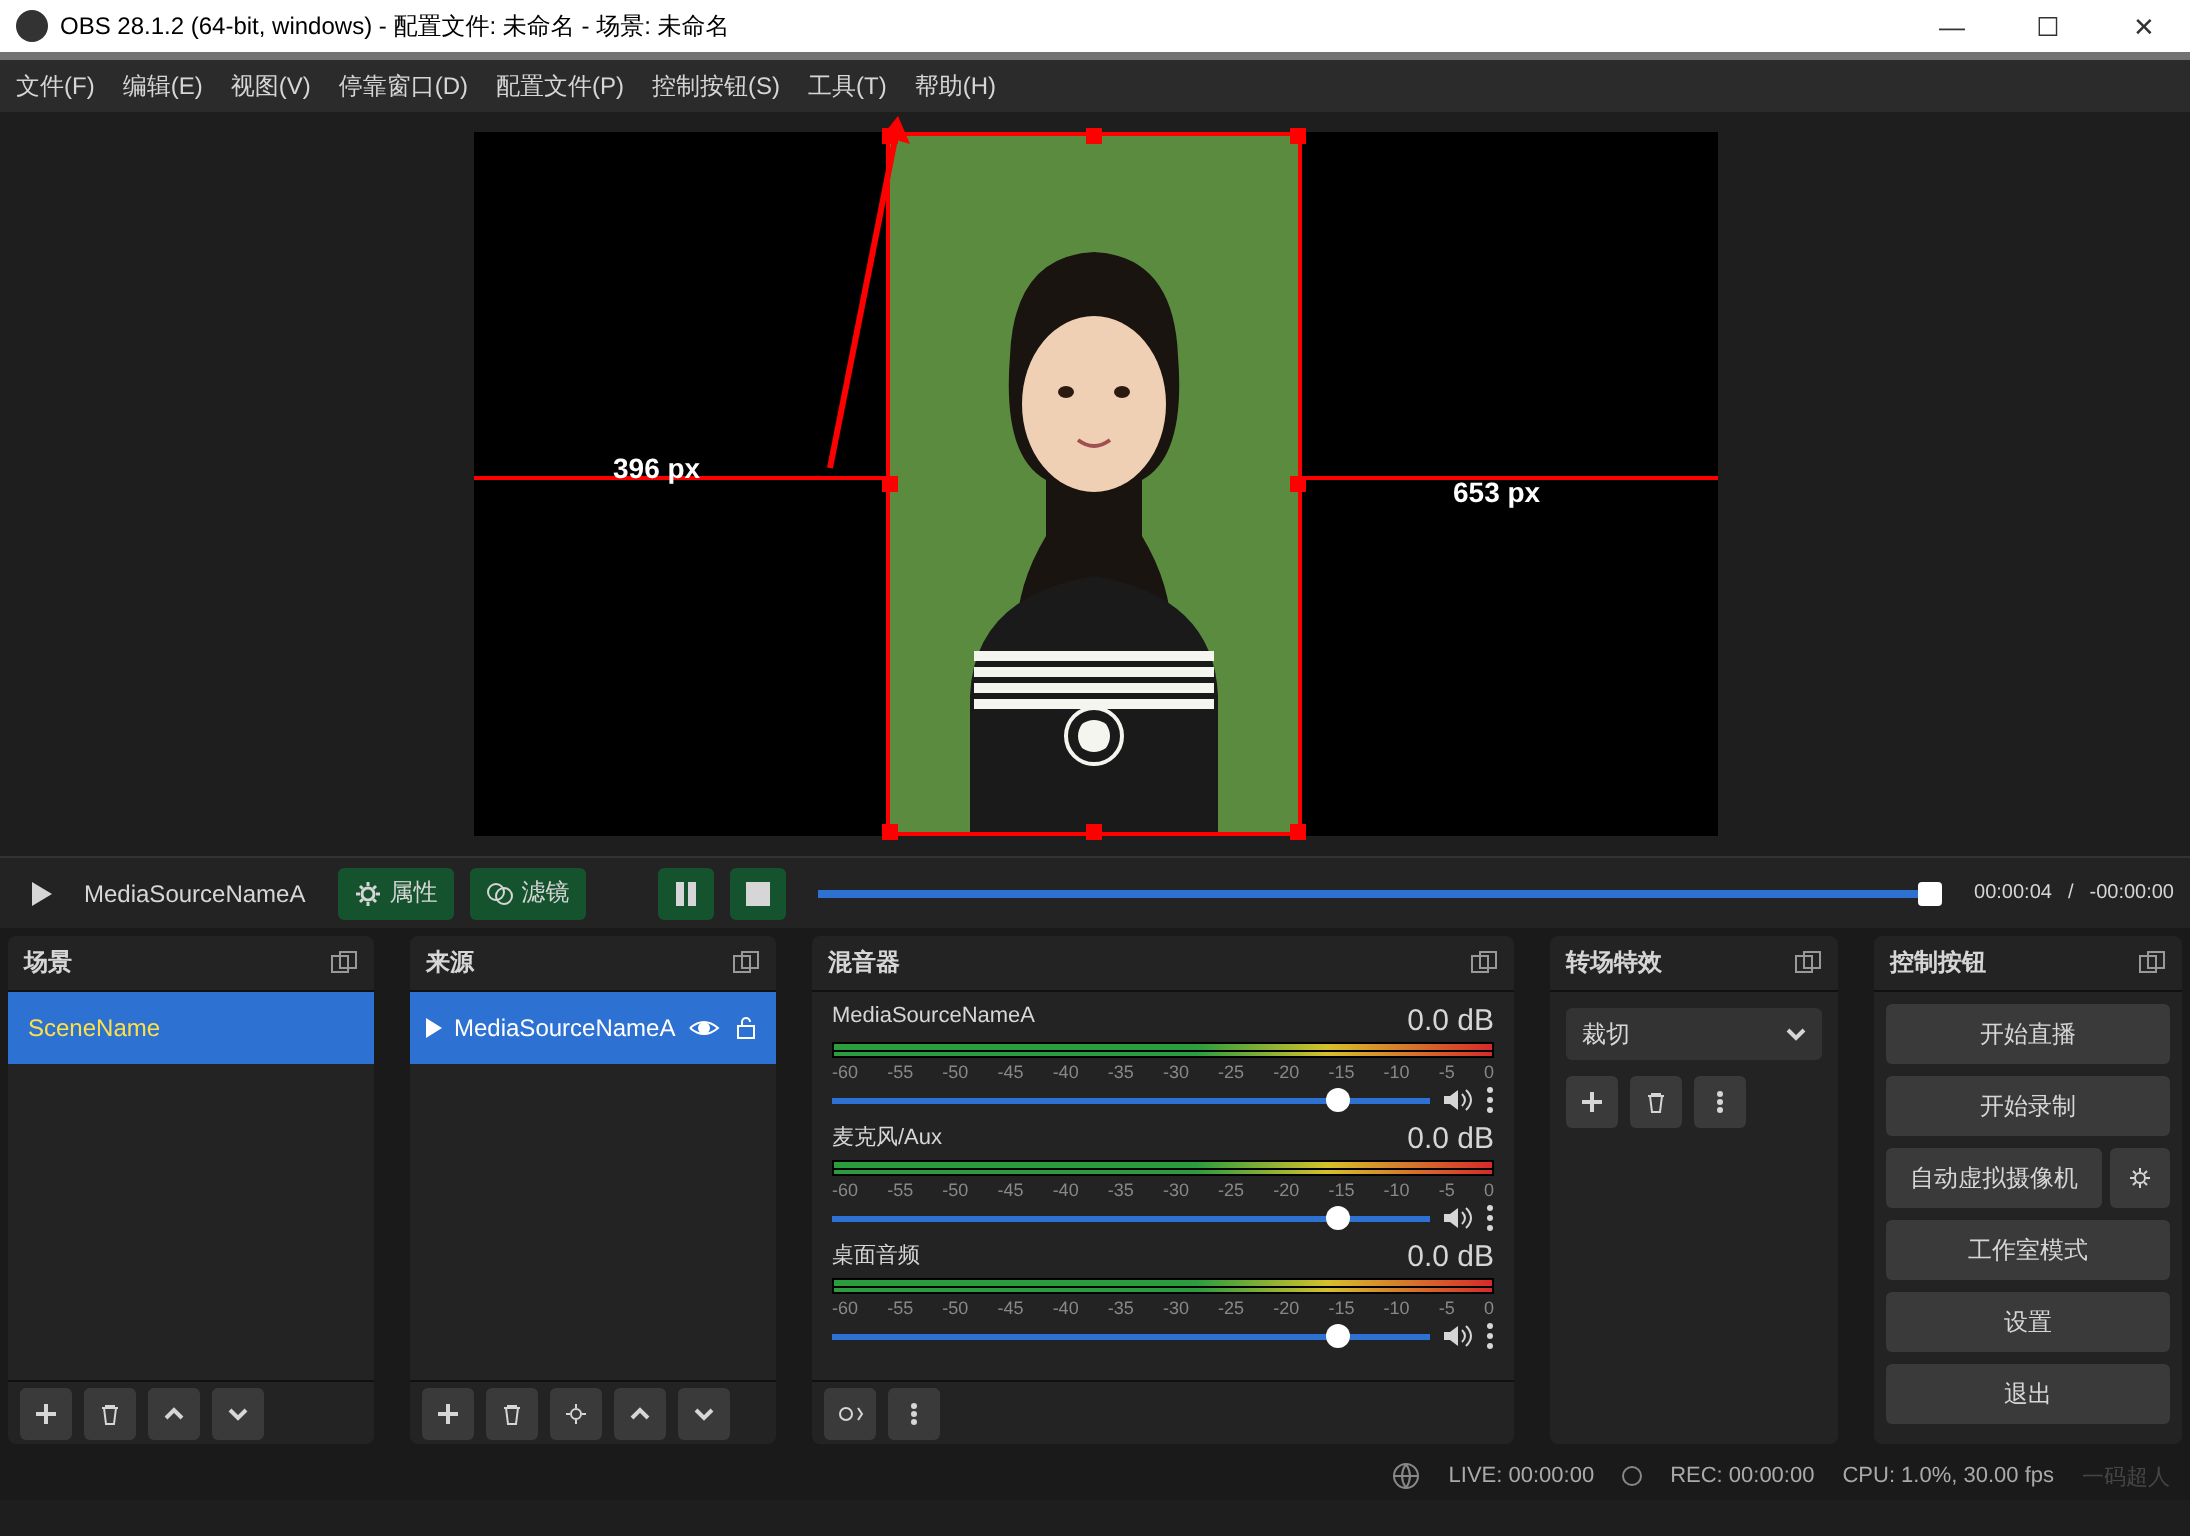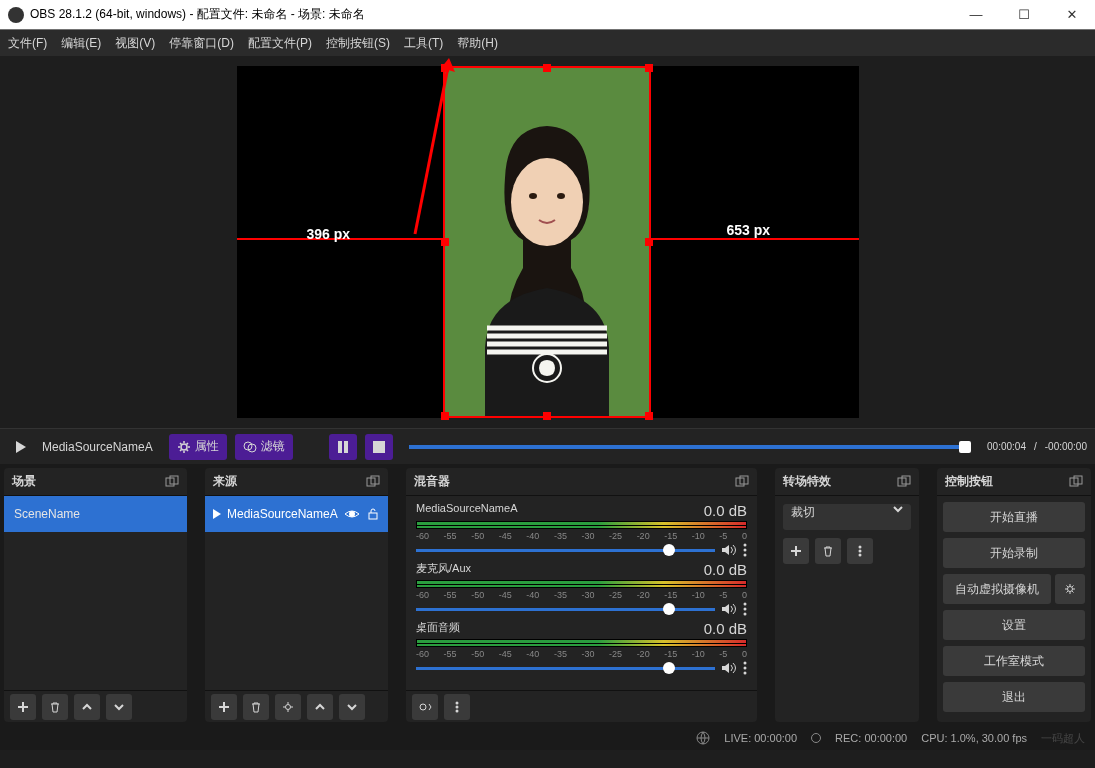--- a/index.html
+++ b/index.html
@@ -1,56 +1,56 @@
 <!DOCTYPE html>
 <html><head>
 <meta charset="utf-8">
 <style>
 * { box-sizing: border-box; margin: 0; padding: 0; font-family: "Segoe UI", "Microsoft YaHei", sans-serif; }
 body { background: #1e1e1e; color: #d6d6d6; width: 1095px; height: 768px; overflow: hidden; font-size: 12px; }
 
-.titlebar { height: 30px; background: #fff; color: #000; display: flex; align-items: center; padding: 0 8px; border-bottom: 1px solid #737373; }
+.titlebar { height: 30px; background: #fff; color: #000; display: flex; align-items: center; padding: 0 8px; border-bottom: 4px solid #737373; }
 .titlebar .obs-logo { width: 16px; height: 16px; background: #333; border-radius: 50%; margin-right: 6px; }
 .titlebar .title-text { flex: 1; font-size: 12px; }
 .titlebar .win-controls { display: flex; gap: 18px; color: #333; font-size: 13px; }
 .win-btn { width: 30px; text-align: center; cursor: pointer; }
 
 .menubar { height: 26px; background: #2b2b2b; display: flex; align-items: center; padding: 0 8px; gap: 14px; font-size: 12px; }
 .menu-item { cursor: pointer; }
 
 .preview-area { height: 372px; background: #1e1e1e; position: relative; display: flex; justify-content: center; align-items: center; padding: 10px 0; }
 .canvas-wrap { position: relative; width: 622px; height: 352px; background: #000; }
 .canvas-wrap svg { position: absolute; top: 0; left: 0; }
 .sel-box { position: absolute; left: 206px; top: 0; width: 208px; height: 352px; border: 2px solid #f00; }
 .sel-box .handle { position: absolute; width: 8px; height: 8px; background: #f00; }
 .dim-label { position: absolute; color: #fff; font-weight: bold; font-size: 14px; }
 .ruler { position: absolute; height:2px; background:#f00; top:172px; }
 .arrow-annot { position: absolute; }
 .green-bg { position: absolute; left: 208px; top: 2px; width: 204px; height: 348px; background: #5a8b3f; }
 
 .media-bar { height: 36px; background: #232323; display: flex; align-items: center; padding: 4px 8px; gap: 8px; border-top: 1px solid #333; }
-.mb-btn { background: #4c1d95; height: 26px; min-width: 26px; display: flex; align-items: center; justify-content: center; border-radius: 3px; cursor: pointer; padding: 0 8px; gap: 4px; }
+.mb-btn { background: #14532d; height: 26px; min-width: 26px; display: flex; align-items: center; justify-content: center; border-radius: 3px; cursor: pointer; padding: 0 8px; gap: 4px; }
 .media-name { flex: 0 0 auto; margin-right: 8px; }
 .mb-play { width: 0; height: 0; border-left: 10px solid #d6d6d6; border-top: 6px solid transparent; border-bottom: 6px solid transparent; }
 .progress-track { flex: 1; height: 4px; background: #2d71d2; position: relative; margin: 0 8px; }
 .progress-thumb { position: absolute; right: 0; top: -4px; width: 12px; height: 12px; background: #fff; border-radius: 2px; }
 .time { font-size: 10px; }
 
 .docks { display: flex; height: 262px; gap: 18px; padding: 4px; background: #1a1a1a; }
 .dock { background: #232323; border-radius: 4px; display: flex; flex-direction: column; }
 .dock-header { height: 28px; display: flex; align-items: center; padding: 0 8px; font-weight: bold; font-size: 12px; border-bottom: 1px solid #111; }
 .dock-header .spacer { flex: 1; }
 .pop-icon { width: 14px; height: 14px; }
 .dock-body { flex: 1; overflow: hidden; padding: 0; }
 .dock-footer { height: 32px; display: flex; align-items: center; padding: 0 6px; gap: 6px; border-top: 1px solid #111; }
 .ico-btn { width: 26px; height: 26px; background: #3a3a3a; border-radius: 3px; display: flex; align-items: center; justify-content: center; cursor: pointer; }
 
 .scenes { width: 183px; }
 .scene-item { height: 36px; display: flex; align-items: center; padding: 0 10px; cursor: pointer; }
-.scene-item.sel { background: #2d71d2; color: #e5e5e5; }
+.scene-item.sel { background: #2d71d2; color: #fde047; }
 
 .sources { width: 183px; }
 .source-item { height: 36px; display: flex; align-items: center; padding: 0 8px; gap: 6px; cursor: pointer; }
 .source-item.sel { background: #2d71d2; color: #fff; }
 .src-play { width: 0; height: 0; border-left: 8px solid #fff; border-top: 5px solid transparent; border-bottom: 5px solid transparent; }
 .src-name { flex: 1; overflow: hidden; white-space: nowrap; }
 
 .mixer { flex: 1; min-width: 340px; }
 .mixer-body { padding: 6px 10px; display: flex; flex-direction: column; gap: 4px; }
 .mix-chan { }
@@ -60,21 +60,21 @@
 .vu { height: 8px; background: linear-gradient(90deg, #2a9d3e 0%, #2a9d3e 55%, #d6c02a 75%, #d62a2a 100%); border: 1px solid #000; margin: 2px 0; position: relative; }
 .vu::before { content:""; position:absolute; top:50%; left:0; right:0; border-top:1px solid #000; }
 .ticks { display: flex; justify-content: space-between; font-size: 9px; color: #888; margin-bottom: 2px; }
 .mix-ctrl { display: flex; align-items: center; gap: 6px; }
 .mix-slider { flex: 1; height: 3px; background: #2d71d2; position: relative; }
 .mix-slider .thumb { position: absolute; right: 40px; top: -5px; width: 12px; height: 12px; background: #fff; border-radius: 6px; }
 .speaker, .dots { cursor: pointer; }
 
 .transitions { width: 144px; }
 .trans-body { padding: 8px; }
-.trans-sel { background: #333; height: 26px; display:flex; align-items:flex-start; padding:0 8px; justify-content:space-between; border-radius:3px; }
+.trans-sel { background: #333; height: 26px; display:flex; align-items:center; padding:0 8px; justify-content:space-between; border-radius:3px; }
 .trans-row { display:flex; gap:6px; margin-top:8px; }
 
 .controls { width: 154px; }
 .ctrl-body { padding: 6px; display: flex; flex-direction: column; gap: 6px; }
 .ctrl-btn { height: 30px; background: #3a3a3a; display:flex; align-items:center; justify-content:center; border-radius:3px; cursor:pointer; font-size: 12px; }
 .ctrl-row { display:flex; gap:4px; }
 .ctrl-row .ctrl-btn { flex:1; }
 .ctrl-row .gear { width:30px; flex:0 0 30px; }
 
 .statusbar { height: 24px; background: #1a1a1a; display:flex; align-items:center; justify-content:flex-end; padding:0 10px; gap:14px; font-size: 11px; color:#aaa;text-align:center; }
@@ -119,21 +119,21 @@
         <path d="M94 152 Q102 158 110 152" stroke="#a05050" stroke-width="2" fill="none"></path>
         <path d="M40 348 L40 280 Q42 230 102 220 Q162 230 164 280 L164 348 Z" fill="#1a1a1a"></path>
         <path d="M42 260 L162 260 M42 268 L162 268 M42 276 L162 276 M42 284 L162 284" stroke="#f5f5f0" stroke-width="5"></path>
         <circle cx="102" cy="300" r="14" fill="#1a1a1a" stroke="#f5f5f0" stroke-width="2"></circle>
         <path d="M96 294 Q102 290 108 294 Q112 300 108 306 Q102 310 96 306 Q92 300 96 294" fill="#f5f5f0"></path>
       </svg>
     </div>
     <div class="ruler" style="left:0; width:206px;"></div>
     <div class="ruler" style="left:414px; width:208px;"></div>
     <div class="dim-label" style="left:70px; top:160px;">396 px</div>
-    <div class="dim-label" style="left:490px; top:156px;">653 px</div>
+    <div class="dim-label" style="left:490px; top:172px;">653 px</div>
     <div class="sel-box">
       <div class="handle" style="left:-4px;top:-4px"></div>
         <div class="handle" style="left:calc(50% - 4px);top:-4px"></div>
         <div class="handle" style="right:-4px;top:-4px"></div>
       <div class="handle" style="left:-4px;top:calc(50% - 4px)"></div>
         <div class="handle" style="right:-4px;top:calc(50% - 4px)"></div>
       <div class="handle" style="left:-4px;bottom:-4px"></div>
         <div class="handle" style="left:calc(50% - 4px);bottom:-4px"></div>
         <div class="handle" style="right:-4px;bottom:-4px"></div>
     </div>
@@ -464,22 +464,22 @@
       <div class="ctrl-btn">开始录制</div>
       <div class="ctrl-row">
         <div class="ctrl-btn">自动虚拟摄像机</div>
         <div class="ctrl-btn gear">
             <svg width="12" height="12">
               <circle cx="6" cy="6" r="2.5" stroke="#d6d6d6" fill="none"></circle>
               <path d="M6 1v2M6 9v2M1 6h2M9 6h2M2.5 2.5l1.4 1.4M8.1 8.1l1.4 1.4M2.5 9.5l1.4-1.4M8.1 3.9l1.4-1.4" stroke="#d6d6d6"></path>
             </svg>
           </div>
       </div>
+      <div class="ctrl-btn">工作室模式</div>
       <div class="ctrl-btn">设置</div>
-      <div class="ctrl-btn">工作室模式</div>
       <div class="ctrl-btn">退出</div>
     </div>
   </div>
 
 </div>
 
 <div class="statusbar">
   <svg width="14" height="14">
       <circle cx="7" cy="7" r="6" stroke="#888" fill="none"></circle>
       <path d="M1 7h12M7 1q4 6 0 12M7 1q-4 6 0 12" stroke="#888" fill="none"></path>

